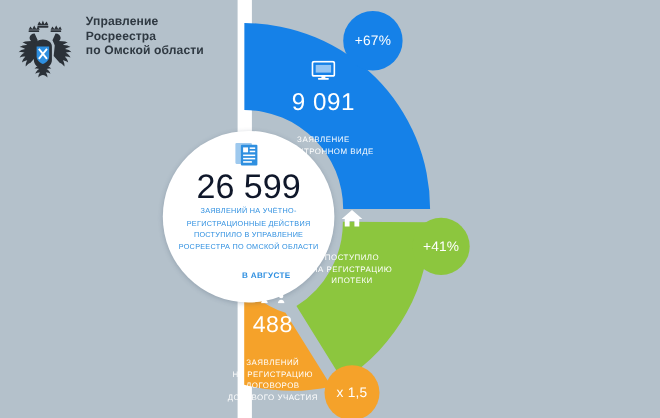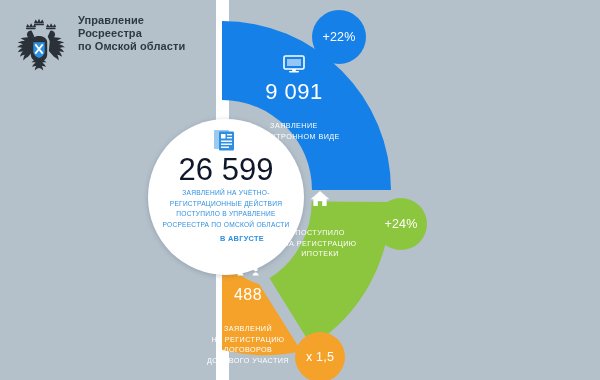--- a/index.html
+++ b/index.html
@@ -98,21 +98,21 @@
     line-height: 10.5px;
     letter-spacing: .25px;
     width: 140px;
     margin-top: 1px;
   }
   #center-month {
     font-size: 7.4px;
     font-weight: bold;
     color: #2e8fe0;
     letter-spacing: .3px;
-    margin-top: 4px;
+    margin-top: 16px;
     padding-left: 32px;
   }
 
   
   .seg-label {
     position: absolute;
     text-align: center;
     color: #ffffff;
     pointer-events: none;
   }
@@ -127,21 +127,21 @@
     line-height: 10.5px;
     letter-spacing: .45px;
     white-space: pre-line;
     margin-top: 17px;
     text-align: center;
   }
 
   #seg-blue-label  { left: 240px; top: 55px;  width: 108px; }
   #seg-green-label { left: 268px; top: 190px; width: 104px; }
   #seg-orange-label{ left: 190px; top: 258px; width: 116px; }
-  #seg-orange-label .seg-number { font-size: 16px; }
+  #seg-orange-label .seg-number { font-size: 21px; }
 
   
   .badge {
     position: absolute;
     border-radius: 50%;
     color: #ffffff;
     display: flex;
     align-items: center;
     justify-content: center;
     font-size: 12.5px;
@@ -270,17 +270,17 @@
         </g>
       </svg>
     </span>
     <div class="seg-number">488</div>
     <div class="seg-text">ЗАЯВЛЕНИЙ
 НА РЕГИСТРАЦИЮ
 ДОГОВОРОВ
 ДОЛЕВОГО УЧАСТИЯ</div>
   </div>
 
-  <div class="badge" id="badge-blue">+22%</div>
-  <div class="badge" id="badge-green">+24%</div>
+  <div class="badge" id="badge-blue">+67%</div>
+  <div class="badge" id="badge-green">+41%</div>
   <div class="badge" id="badge-orange">х 1,5</div>
 
 </div>
 
 </body></html>

